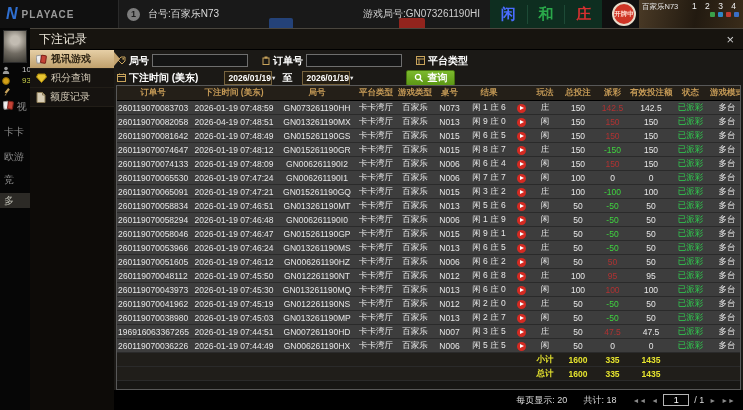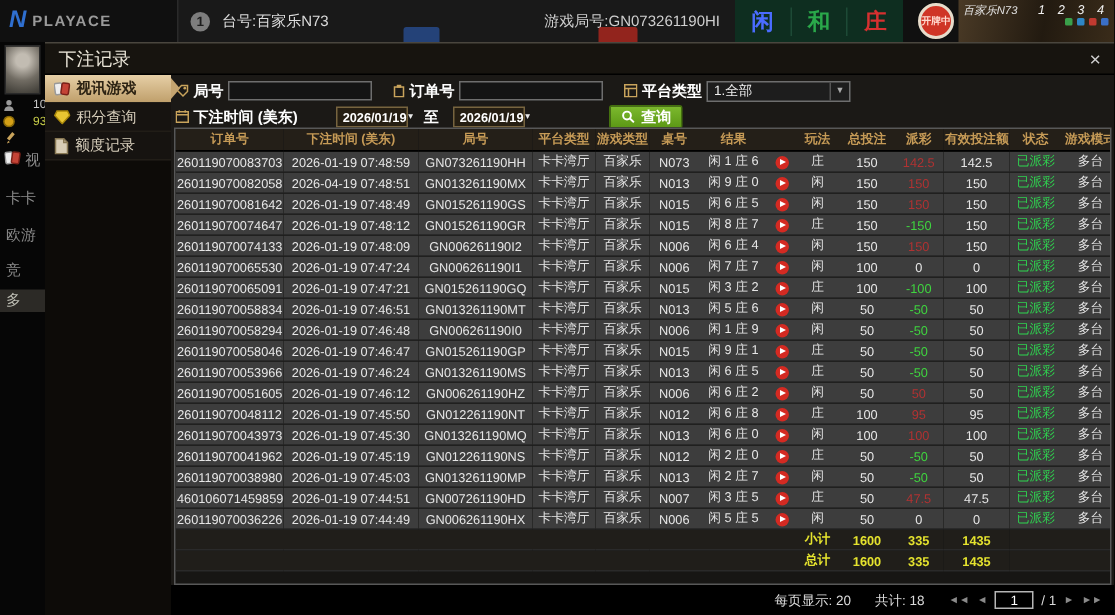--- a/index.html
+++ b/index.html
@@ -14,21 +14,21 @@
   .game-info{width:372px;background:#191919;border-left:1px solid #2a2a2a;display:flex;align-items:center;gap:8px;padding:0 10px 0 8px;color:#dcdcdc;font-size:10px;position:relative;}
   .info-badge{width:13px;height:13px;border-radius:50%;background:#7d7d7d;color:#1c1c1c;font-size:9px;font-weight:bold;display:flex;align-items:center;justify-content:center;flex:0 0 auto;}
   .round-label{margin-left:auto;color:#cfcfcf;}
   .frag{position:absolute;bottom:0;height:10px;border-radius:2px 2px 0 0;opacity:.85;}
   .frag-blue{left:150px;width:24px;background:#274a8a;}
   .frag-red{left:280px;width:26px;background:#a8271e;}
   .bet-panel{width:112px;background:#0e2e20;display:flex;align-items:center;justify-content:space-around;font-size:15px;font-weight:bold;}
   .bet-opt{flex:1;text-align:center;border-left:1px solid #1d4a36;}
   .bet-opt:first-child{border-left:none;}
   .deal-badge{width:24px;height:24px;margin:2px 0 0 10px;border-radius:50%;background:#cf3526;border:2px solid #e7dccb;color:#ffd9ce;font-size:6.5px;font-weight:bold;display:flex;align-items:center;justify-content:center;flex:0 0 auto;}
-  .video-thumb{margin-left:auto;width:104px;background:linear-gradient(100deg,#4a3a26,#221a10 55%,#3a2c1a);position:relative;color:#ddd;font-style:italic;}
+  .video-thumb{margin-left:auto;width:104px;background:linear-gradient(100deg,#4a3a26,#221a10 55%,#3a2c1a);position:relative;color:#ddd;}
   .vt-title{position:absolute;left:3px;top:2px;font-size:7.5px;color:#e4e4e4;}
   .vt-seats{position:absolute;right:4px;top:1px;font-size:8.5px;letter-spacing:3px;color:#f0f0f0;}
   .vt-dots{position:absolute;right:4px;top:12px;display:flex;gap:3px;}
   .vt-dots span{width:5px;height:5px;border-radius:1px;display:block;}
 
   
   .lobby{position:absolute;left:0;top:28px;width:30px;height:382px;background:#060606;overflow:hidden;}
   .avatar{position:absolute;left:3px;top:2px;width:24px;height:33px;border:1px solid #2a2a2a;background:radial-gradient(circle at 50% 30%,#c2bcb2 18%,#716c63 55%,#3b3933);}
   .stat{position:absolute;left:2px;display:flex;align-items:center;gap:12px;font-size:8px;color:#c9c9c9;white-space:nowrap;}
   .stat.money{color:#c9cf4a;}
@@ -201,24 +201,20 @@
               <span>订单号</span>
               <input class="fld" value="" style="">
             </div>
             <div class="fgroup" style="margin-left:14px">
               <svg width="9" height="9" class="mi">
                   <rect x="0.5" y="0.5" width="8" height="8" fill="none" stroke="#c9a45c"></rect>
                   <line x1="0.5" y1="3" x2="8.5" y2="3" stroke="#c9a45c"></line>
                   <line x1="3" y1="3" x2="3" y2="8.5" stroke="#c9a45c"></line>
                 </svg>
               <span>平台类型</span>
-              <div class="selbox">
-                <span>1.全部</span>
-                <span class="caret">▼</span>
-              </div>
             </div>
           </div>
           <div class="f-row">
             <div class="fgroup" style="margin-left:3px">
               <svg width="9" height="9" class="mi">
                   <rect x="0.5" y="1.5" width="8" height="7" fill="none" stroke="#c9a45c"></rect>
                   <line x1="0.5" y1="3.5" x2="8.5" y2="3.5" stroke="#c9a45c"></line>
                   <line x1="2.5" y1="0.5" x2="2.5" y2="2" stroke="#c9a45c"></line>
                   <line x1="6.5" y1="0.5" x2="6.5" y2="2" stroke="#c9a45c"></line>
                 </svg>
@@ -530,21 +526,21 @@
                   <td>闲 2 庄 7</td>
                   <td><span class="play-badge"></span></td>
                   <td>闲</td>
                   <td>50</td>
                   <td class="pay-loss">-50</td>
                   <td>50</td>
                   <td class="status-paid">已派彩</td>
                   <td>多台</td>
                 </tr>
                 <tr>
-                  <td>460106071459859</td>
+                  <td>196916063367265</td>
                   <td>2026-01-19 07:44:51</td>
                   <td>GN007261190HD</td>
                   <td>卡卡湾厅</td>
                   <td>百家乐</td>
                   <td>N007</td>
                   <td>闲 3 庄 5</td>
                   <td><span class="play-badge"></span></td>
                   <td>庄</td>
                   <td>50</td>
                   <td class="pay-win">47.5</td>

